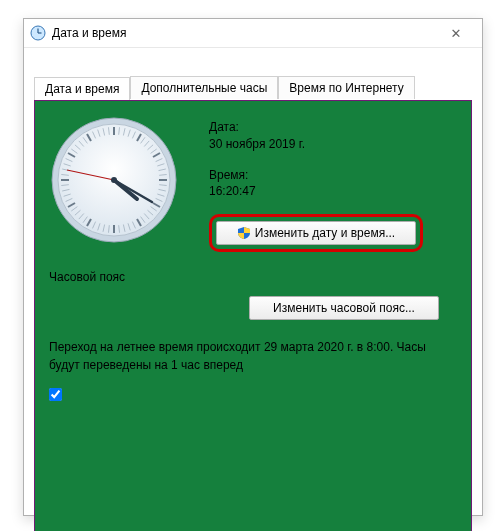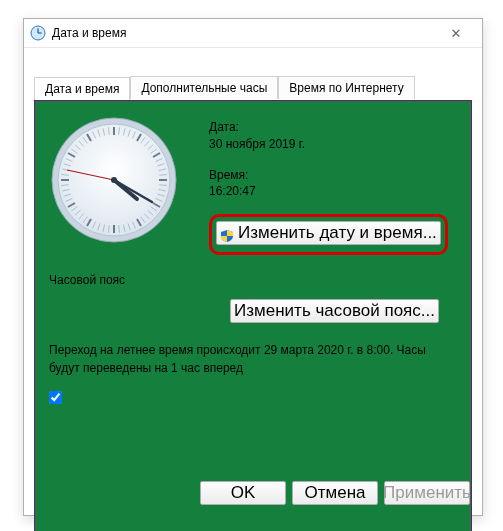--- a/index.html
+++ b/index.html
@@ -12,21 +12,21 @@
   .body{padding:8px 10px 10px 10px;}
   .tabs{position:relative;height:24px;margin-top:20px;}
   .tab{display:inline-block;padding:4px 10px 4px 10px;border:1px solid #d0d0d0;border-bottom:none;background:#fff;font-size:12px;position:relative;cursor:pointer;}
   .tab.active{background:#fff;border-color:#d0d0d0;z-index:2;top:1px;}
   .tab:not(.active){background:#fcfcfc;}
   .tabpane{border:1px solid #701a75;background:#15803d;padding:14px 14px 16px 14px;min-height:400px;}
   .row1{display:flex;}
   .clock{width:130px;height:130px;flex:0 0 130px;}
   .info{margin-left:30px;font-size:12px;line-height:1.4;}
   .info .lbl{margin-top:4px;}
-  .btn{display:inline-flex;align-items:center;justify-content:center;height:22px;padding:0 3px;background:linear-gradient(#fdfdfd,#ececec);border:1px solid #adadad;border-radius:2px;font-size:17px;cursor:pointer;}
+  .btn{display:inline-flex;align-items:center;justify-content:center;height:22px;padding:0 14px;background:linear-gradient(#fdfdfd,#ececec);border:1px solid #adadad;border-radius:2px;font-size:12px;cursor:pointer;}
   .btn1-wrap{margin-top:14px;text-align:left;}
   .highlight{display:inline-block;border:3px solid #d40000;border-radius:10px;padding:4px;}
   .shield{width:14px;height:14px;margin-right:4px;}
   .section-label{margin-top:18px;}
   .tz-btn-row{text-align:right;margin:12px 18px 0 0;}
   .dst{margin-top:18px;line-height:1.5;}
   .cb-row{margin-top:14px;display:flex;align-items:center;}
   .cb-row input{margin:0 6px 0 0;}
   .bottom{position:absolute;bottom:10px;right:12px;display:flex;gap:6px;}
   .bottom .btn{width:78px;justify-content:center;}
@@ -169,20 +169,15 @@
       </div>
 
       <div class="dst">Переход на летнее время происходит 29 марта 2020 г. в 8:00. Часы будут переведены на 1 час вперед</div>
 
       <div class="cb-row">
         <input type="checkbox" checked="" style="">
       </div>
     </div>
   </div>
 
-  <div class="bottom">
-    <span class="btn">OK</span>
-    <span class="btn">Отмена</span>
-    <span class="btn disabled">Применить</span>
-  </div>
 </div>
 
 </div>
 
 </body></html>

